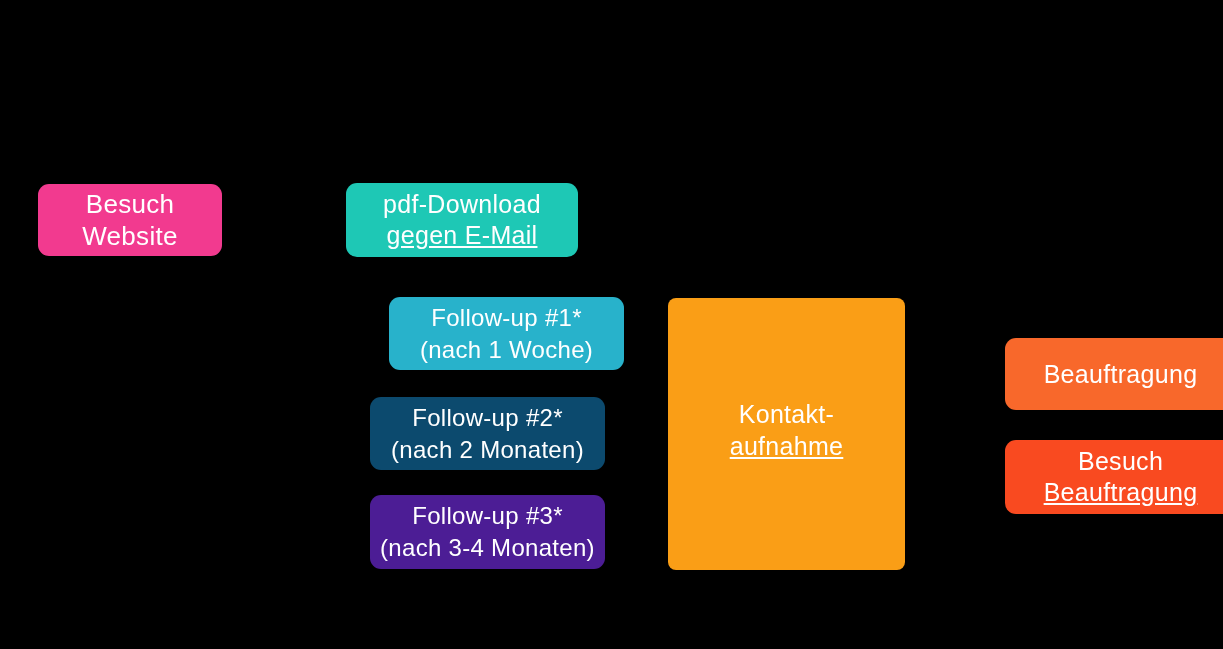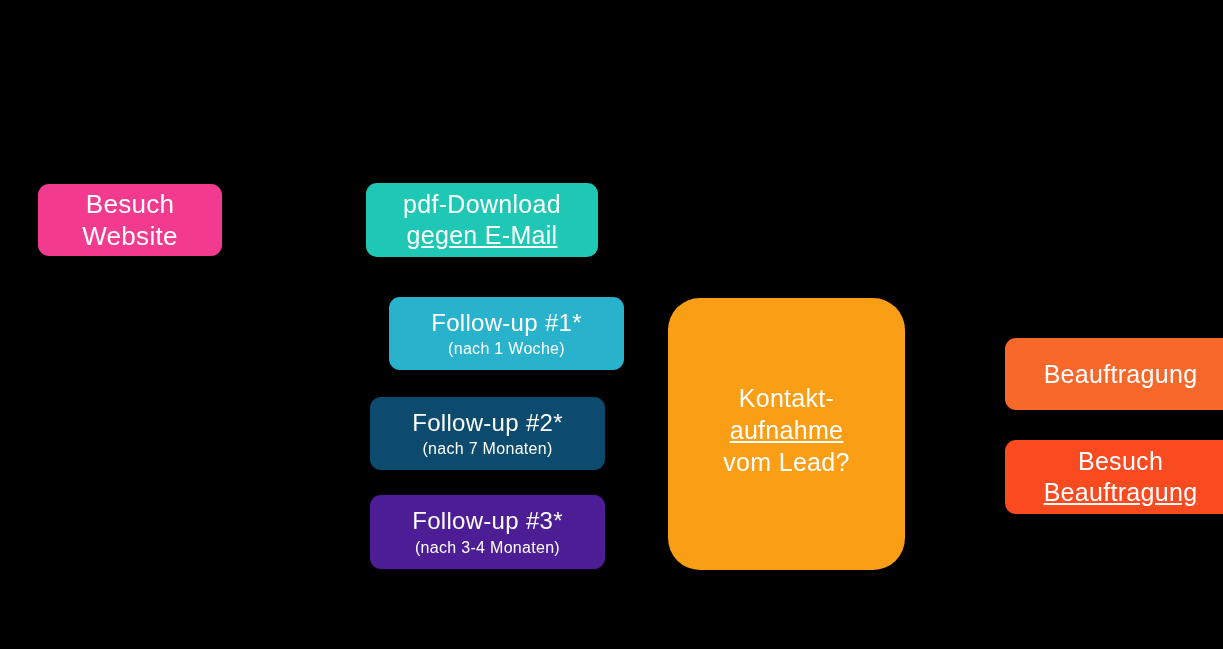--- a/index.html
+++ b/index.html
@@ -24,31 +24,31 @@
     justify-content: center;
     text-align: center;
     color: #ffffff;
     border-radius: 11px;
     letter-spacing: 0.3px;
     line-height: 1.24;
   }
   .node .l1 { font-size: 25px; font-weight: 500; }
   .node .l2 { font-size: 25px; font-weight: 500; text-decoration: underline; }
   .node .l3 { font-size: 25px; font-weight: 500; }
-  .node .sub { font-size: 16px; font-weight: 400; margin-top: 2px; }
+  .node .sub { font-size: 24px; font-weight: 400; margin-top: 2px; }
 
   
   #besuch            { left: 38px;   top: 184px; width: 184px; height: 72px; }
   #besuch .l1        { font-size: 26px; }
-  #pdf               { left: 346px;  top: 183px; width: 232px; height: 74px; margin-left: 20px; }
+  #pdf               { left: 346px;  top: 183px; width: 232px; height: 74px; }
   #followup1         { left: 370px;  top: 297px; width: 235px; height: 73px; }
   #followup2         { left: 370px;  top: 397px; width: 235px; height: 73px; }
   #followup3         { left: 370px;  top: 495px; width: 235px; height: 74px; }
   #kontakt           { left: 668px;  top: 298px; width: 237px; height: 272px;
-                       border-radius: 32px; padding-bottom: 8px; box-sizing: border-box; }
+                       border-radius: 8px; padding-bottom: 8px; box-sizing: border-box; }
   #kontakt .l1, #kontakt .l2, #kontakt .l3 { line-height: 1.28; }
   #beauftragung      { left: 1005px; top: 338px; width: 231px; height: 72px; }
   #keine             { left: 1005px; top: 440px; width: 231px; height: 74px; }
   .fu-title          { font-size: 24px; font-weight: 500; }
 </style>
 </head>
 <body>
 
 <div id="canvas">
 
@@ -61,32 +61,31 @@
     <span class="l2">gegen E-Mail</span>
   </div>
 
   <div class="node" id="followup1" style="background-color: rgb(40, 178, 203); margin-left: 19px;">
     <span class="fu-title">Follow-up #1*</span>
     <span class="sub">(nach 1 Woche)</span>
   </div>
 
   <div class="node" id="followup2" style="background-color: #0c4a6e;">
     <span class="fu-title">Follow-up #2*</span>
-    <span class="sub">(nach 7 Monaten)</span>
+    <span class="sub">(nach 2 Monaten)</span>
   </div>
 
   <div class="node" id="followup3" style="background-color: #4c1d95;">
     <span class="fu-title">Follow-up #3*</span>
     <span class="sub">(nach 3-4 Monaten)</span>
   </div>
 
   <div class="node" id="kontakt" style="background-color: rgb(250, 158, 22);">
     <span class="l1">Kontakt-</span>
     <span class="l2">aufnahme</span>
-    <span class="l3">vom Lead?</span>
   </div>
 
   <div class="node" id="beauftragung" style="background-color: rgb(248, 104, 43);">
     <span class="l1">Beauftragung</span>
   </div>
 
   <div class="node" id="keine" style="background-color: rgb(249, 74, 32);">
     <span class="l1">Besuch</span>
     <span class="l2">Beauftragung</span>
   </div>

